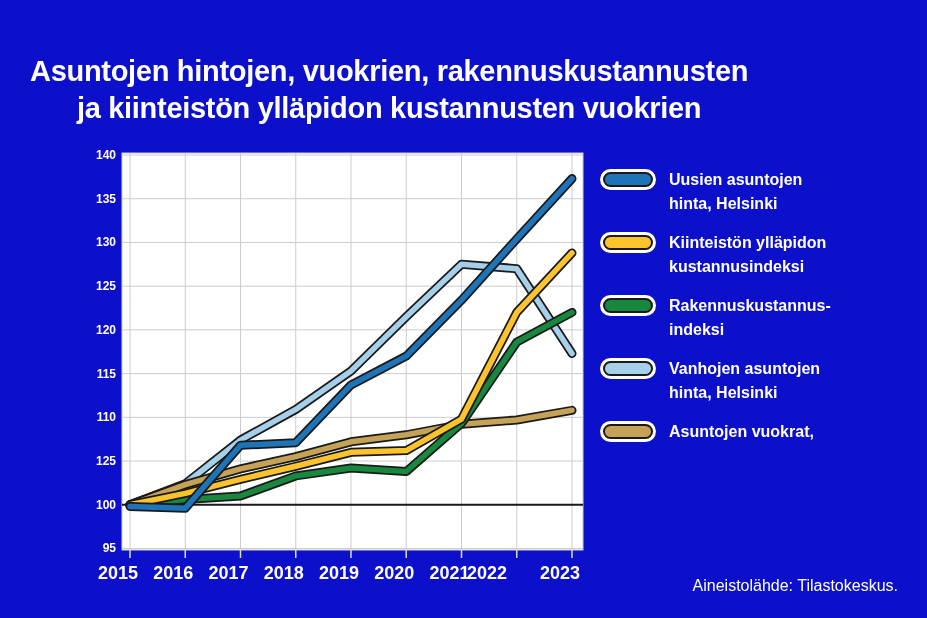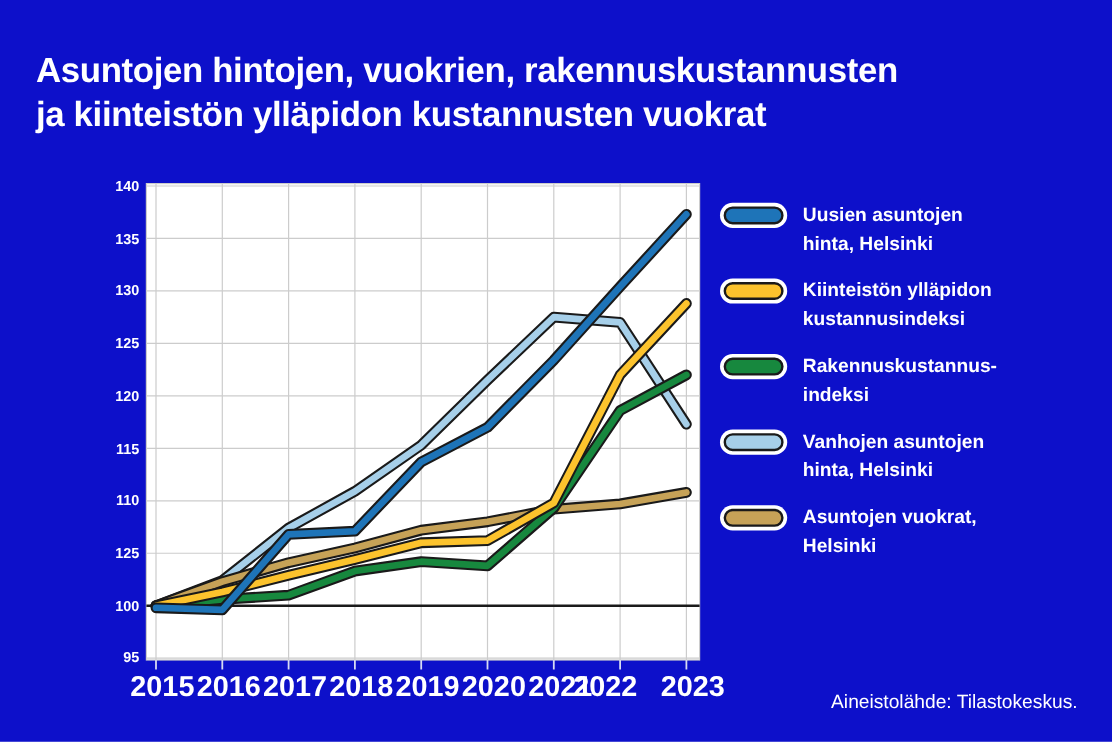--- a/index.html
+++ b/index.html
@@ -4,37 +4,38 @@
 <style>
   html,body{margin:0;padding:0;}
   .canvas{
     position:relative;
     width:927px;height:618px;
     overflow:hidden;
     font-family:"Liberation Sans", sans-serif;
     -webkit-font-smoothing:antialiased;
   }
   .title{
-    position:absolute;left:30px;top:22px;
+    position:absolute;left:30px;top:34px;
     font-size:29px;line-height:37px;font-weight:800;
     letter-spacing:-0.3px;
     white-space:nowrap;
+    text-align:center;
   }
   .axis-note{
     position:absolute;left:86px;top:116px;
     font-size:17.5px;font-weight:600;
   }
   .chart-svg{position:absolute;left:0;top:0;}
   .ylabel{
     position:absolute;width:72px;text-align:right;
     font-size:12px;font-weight:700;line-height:22px;
   }
   .xlabel{
-    position:absolute;width:64px;text-align:right;
-    font-size:24px;font-weight:700;line-height:22px;
+    position:absolute;width:64px;text-align:left;
+    font-size:18px;font-weight:700;line-height:22px;
   }
   .legend{
     position:absolute;left:600px;top:168px;width:320px;
   }
   .legend-item{
     display:flex;align-items:flex-start;
     margin-bottom:16px;
   }
   .pill{
     flex:0 0 auto;
@@ -57,21 +58,21 @@
     font-size:16px;font-weight:400;
   }
 </style>
 </head>
 <body>
 
 <div class="canvas" id="canvas" style="background: rgb(13, 16, 202); color: rgb(255, 255, 255);">
 
   <h1 class="title">
     <span>Asuntojen hintojen, vuokrien, rakennuskustannusten</span><br>
-    <span>ja kiinteistön ylläpidon kustannusten vuokrat</span>
+    <span>ja kiinteistön ylläpidon kustannusten vuokrien</span>
   </h1>
 
 
   <svg class="chart-svg" id="chart-svg" width="927" height="618">
       <rect x="122" y="153" width="461" height="397" fill="#ffffff" stroke="#cccccc" stroke-width="1"></rect>
       <line x1="130" y1="153" x2="130" y2="550" stroke="#cccccc" stroke-width="1"></line>
       <line x1="185.25" y1="153" x2="185.25" y2="550" stroke="#cccccc" stroke-width="1"></line>
       <line x1="240.5" y1="153" x2="240.5" y2="550" stroke="#cccccc" stroke-width="1"></line>
       <line x1="295.75" y1="153" x2="295.75" y2="550" stroke="#cccccc" stroke-width="1"></line>
       <line x1="351" y1="153" x2="351" y2="550" stroke="#cccccc" stroke-width="1"></line>
@@ -171,20 +172,19 @@
         <span>Vanhojen asuntojen</span>
         <span>hinta, Helsinki</span>
       </div>
     </div>
     <div class="legend-item">
       <div class="pill">
           <div class="pill-inner" style="background: rgb(198, 162, 87);"></div>
         </div>
       <div class="legend-text">
         <span>Asuntojen vuokrat,</span>
-        <span>Helsinki</span>
       </div>
     </div>
   </div>
 
   <div class="source">Aineistolähde: Tilastokeskus.</div>
 
 </div>
 
 </body></html>

